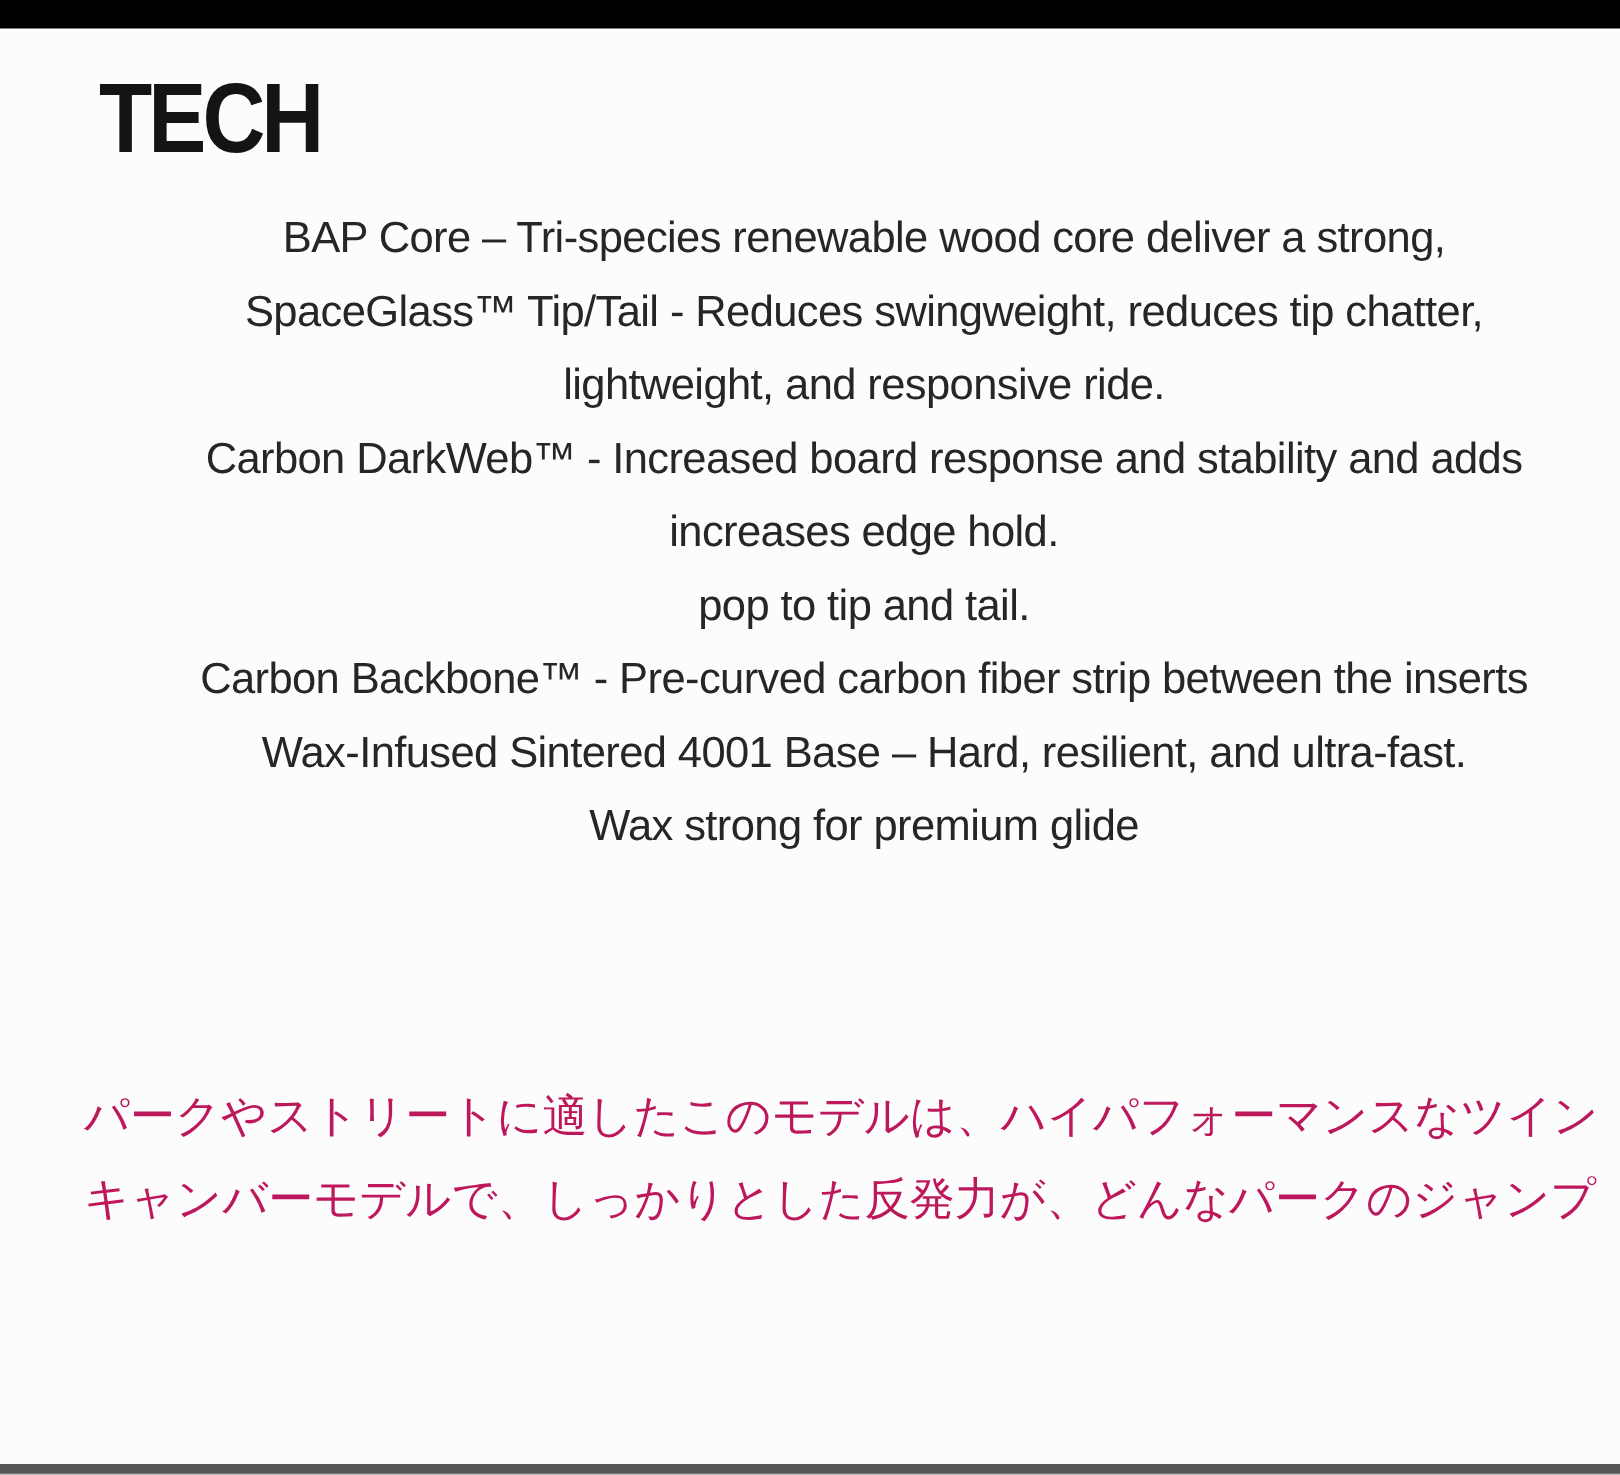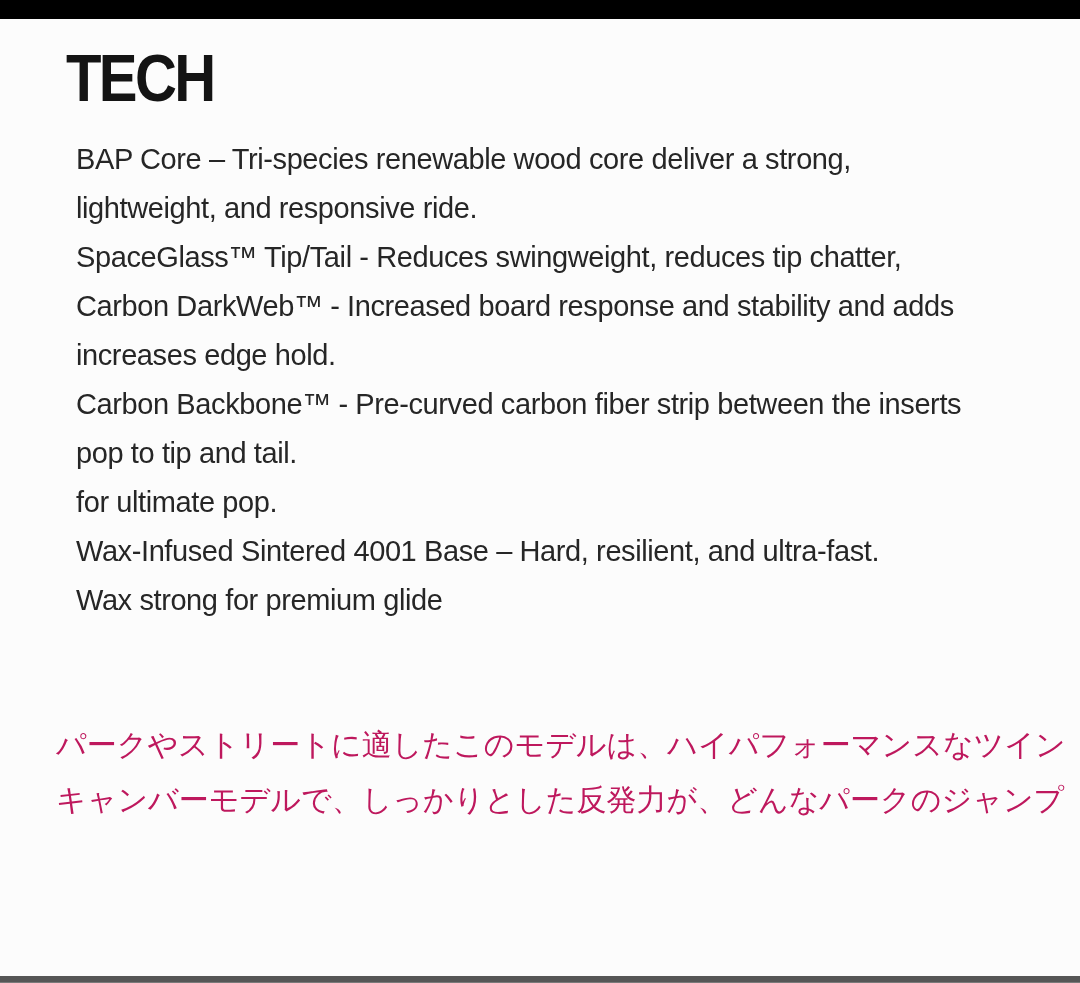--- a/index.html
+++ b/index.html
@@ -47,20 +47,21 @@
     transform: scaleX(0.88);
     transform-origin: left center;
     white-space: nowrap;
   }
 
   .tech-section {
     position: absolute;
     left: 76px;
     top: 135px;
     width: 1000px;
+    text-align: center;
   }
   .tech-line {
     font-size: 29px;
     line-height: 49px;
     letter-spacing: -0.4px;
     color: #262626;
     white-space: nowrap;
   }
 
   .jp-section {
@@ -79,27 +80,26 @@
 </style>
 </head>
 <body>
 
 <div class="letterbox-top"></div>
 
 <h1 class="page-title">TECH</h1>
 
 <section class="tech-section">
   <div class="tech-line">BAP Core – Tri-species renewable wood core deliver a strong,</div>
+  <div class="tech-line">SpaceGlass™ Tip/Tail - Reduces swingweight, reduces tip chatter,</div>
   <div class="tech-line">lightweight, and responsive ride.</div>
-  <div class="tech-line">SpaceGlass™ Tip/Tail - Reduces swingweight, reduces tip chatter,</div>
   <div class="tech-line">Carbon DarkWeb™ - Increased board response and stability and adds</div>
   <div class="tech-line">increases edge hold.</div>
+  <div class="tech-line">pop to tip and tail.</div>
   <div class="tech-line">Carbon Backbone™ - Pre-curved carbon fiber strip between the inserts</div>
-  <div class="tech-line">pop to tip and tail.</div>
-  <div class="tech-line">for ultimate pop.</div>
   <div class="tech-line">Wax-Infused Sintered 4001 Base – Hard, resilient, and ultra-fast.</div>
   <div class="tech-line">Wax strong for premium glide</div>
 </section>
 
 <section class="jp-section">
   <div class="jp-line">パークやストリートに適したこのモデルは、ハイパフォーマンスなツイン</div>
   <div class="jp-line">キャンバーモデルで、しっかりとした反発力が、どんなパークのジャンプ</div>
 </section>
 
 <div class="letterbox-bottom"></div>

